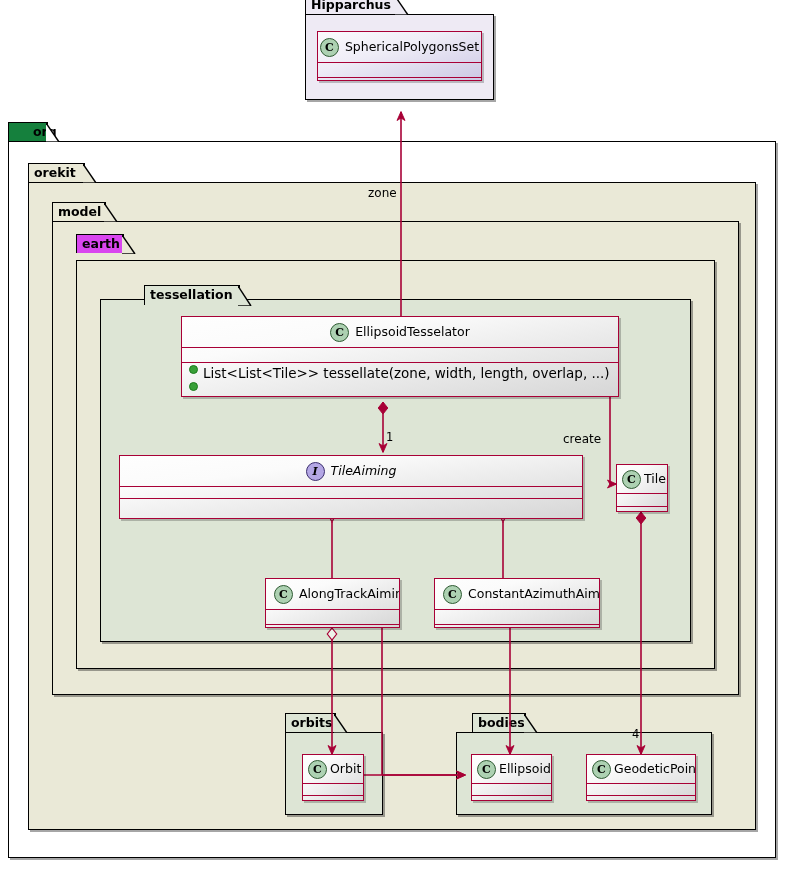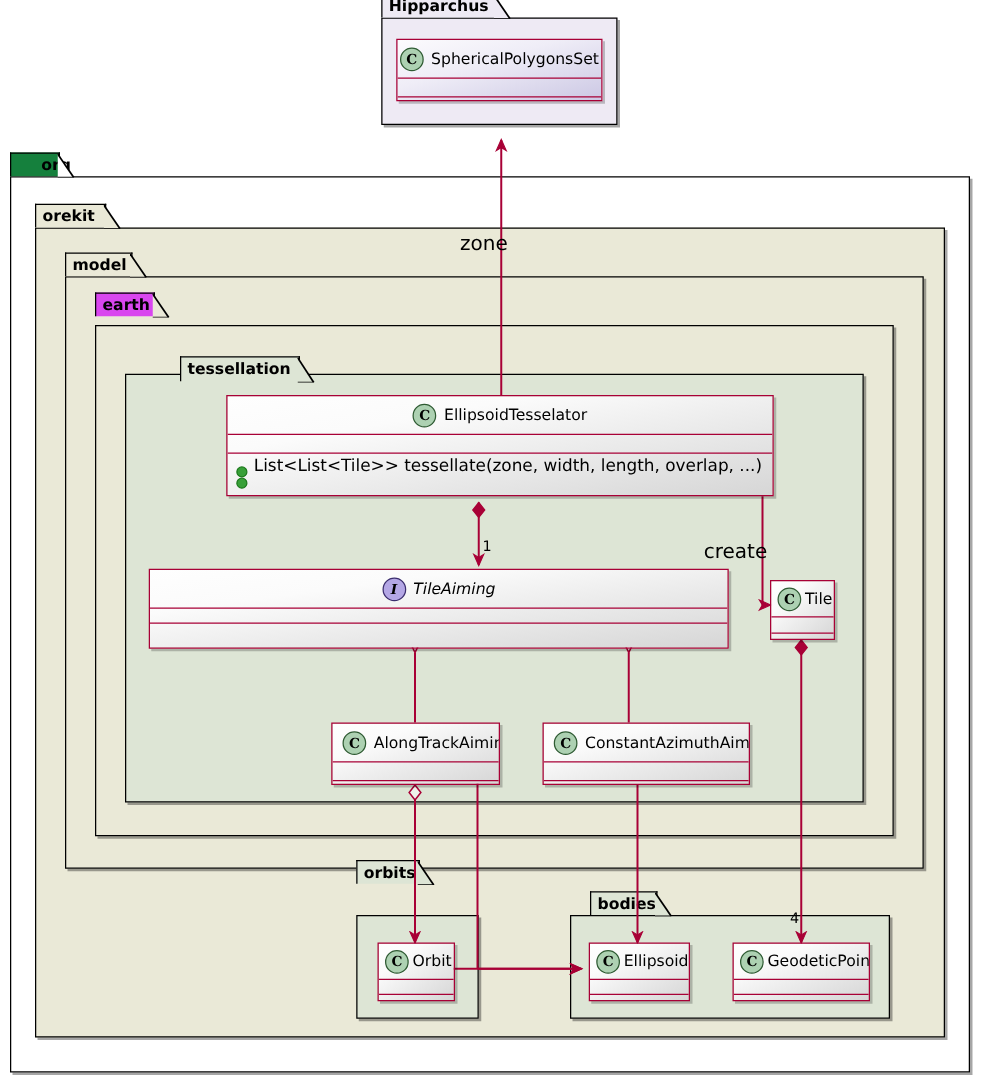--- a/index.html
+++ b/index.html
@@ -92,21 +92,21 @@
 
   .sep {
     border-top: 1px solid #a80036;
     height: 0;
   }
   .cls-body {
     padding: 2px 0 3px 0;
   }
   .member {
     display: flex;
-    align-items: flex-end;
+    align-items: flex-start;
     gap: 5px;
     font-size: 13.5px;
     color: #000000;
     padding: 0 6px 0 7px;
     line-height: 17px;
     white-space: nowrap;
   }
   .empty-body { height: 9px; }
 
   
@@ -135,21 +135,21 @@
   .bullet {
     width: 7px; height: 7px;
     border-radius: 50%;
     background: #38a038;
     border: 1px solid #1d7a1d;
     flex: 0 0 auto;
   }
   
   .edge-label {
     position: absolute;
-    font-size: 16px;
+    font-size: 12px;
     color: #000000;
     background: transparent;
     white-space: nowrap;
     line-height: 1;
   }
   .edge-label.small { font-size: 11.5px; }
 </style>
 </head>
 <body>
 
@@ -216,21 +216,21 @@
     <span>tessellation</span>
     <svg class="corner" viewBox="0 0 14 20" style="height:20px;">
       <path d="M0 0 L13 20 L0 20 Z" fill="#dde5d5" stroke="none"></path>
       <path d="M0 0 L13 20" stroke="#000" stroke-width="1.4" fill="none"></path>
       <path d="M0 20 L13 20" stroke="#000" stroke-width="1.4" fill="none"></path>
     </svg>
   </div>
 
   <div class="pkg green" style="left:285px; top:732px; width:98px; height:83px;">
   </div>
-  <div class="pkg-tab green" style="left:285px; top:688px; width:51px; background:#dde5d5;">
+  <div class="pkg-tab green" style="left:285px; top:713px; width:51px; background:#dde5d5;">
     <span>orbits</span>
     <svg class="corner" viewBox="0 0 14 19">
       <path d="M0 0 L13 19 L0 19 Z" fill="#dde5d5" stroke="none"></path>
       <path d="M0 0 L13 19" stroke="#000" stroke-width="1.4" fill="none"></path>
       <path d="M0 19 L13 19" stroke="#000" stroke-width="1.4" fill="none"></path>
     </svg>
   </div>
 
   <div class="pkg green" style="left:456px; top:732px; width:256px; height:83px;">
   </div>

